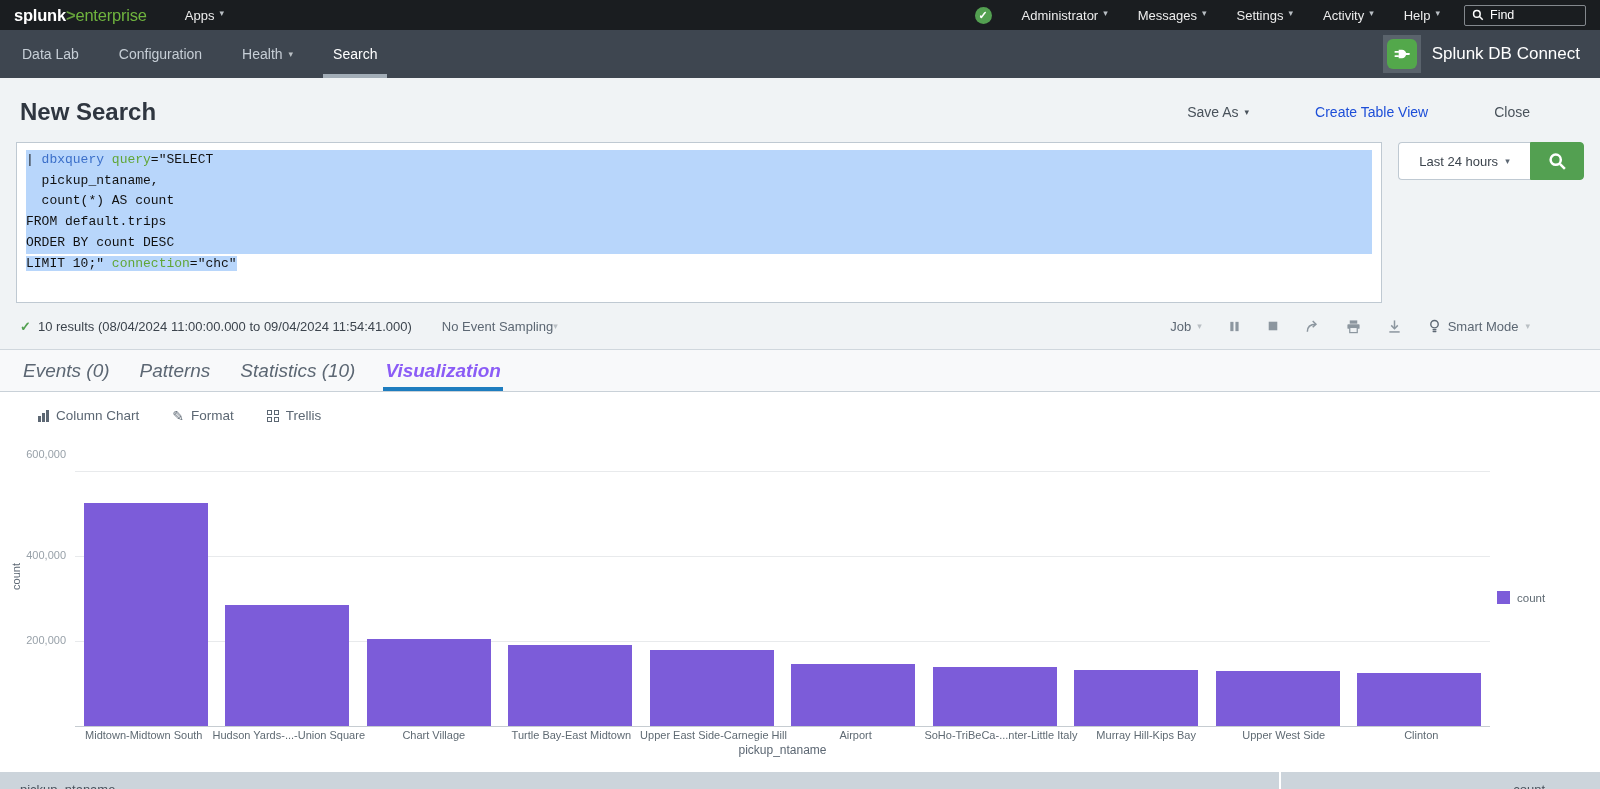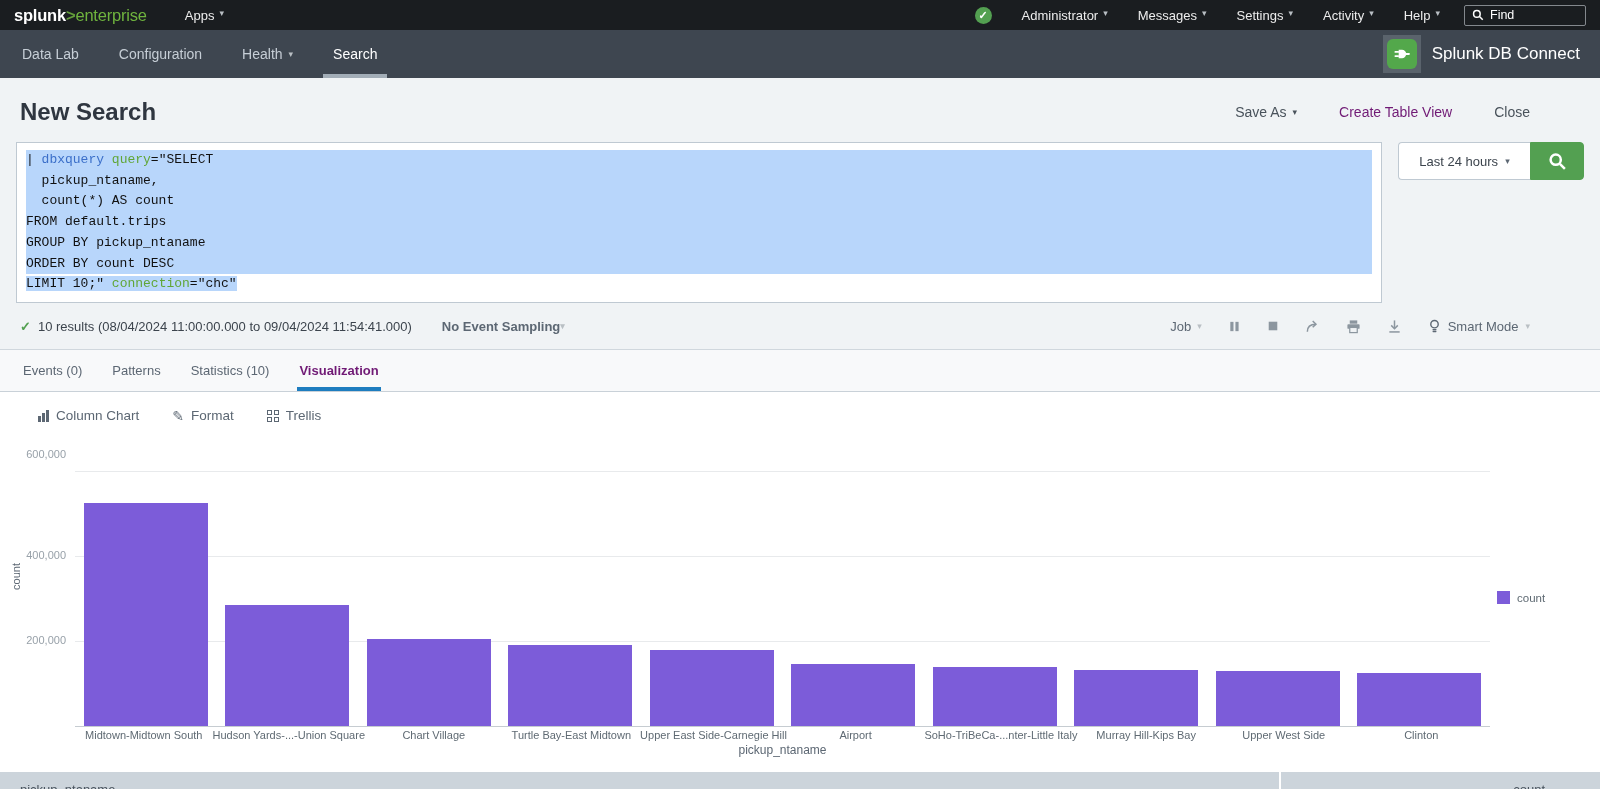--- a/index.html
+++ b/index.html
@@ -39,23 +39,23 @@
   .app-icon-outer { width:38px; height:38px; background:#5a636c; display:flex;
                     align-items:center; justify-content:center; }
   .app-icon-inner { width:30px; height:30px; background:#53a84b; border-radius:6px;
                     display:flex; align-items:center; justify-content:center; }
   .app-name { color:#fff; font-size:17px; }
 
   
   .search-section { background:#f0f3f5; border-bottom:1px solid #d0d7dd; }
   .page-head { display:flex; align-items:center; padding:20px 70px 16px 20px; }
   .page-title { font-size:24px; font-weight:600; color:#2f3640; }
-  .head-actions { margin-left:auto; display:flex; align-items:flex-start; gap:42px; font-size:14px; }
+  .head-actions { margin-left:auto; display:flex; align-items:flex-start; gap:66px; font-size:14px; }
   .link-dark { color:#49525b; cursor:pointer; display:flex; gap:6px; align-items:center; }
-  .link-disabled { color:#701a75; }
+  .link-disabled { color:#1d4ed8; }
 
   .search-row { display:flex; align-items:flex-start; margin:0 16px; }
   .query-box { flex:1; height:161px; background:#fff; border:1px solid #bfc9d2;
                font-family:"Liberation Mono","DejaVu Sans Mono",monospace; font-size:13px;
                line-height:20.7px; padding:7px 9px; overflow:hidden; }
   .qline { white-space:pre; }
   .qline.sel-full { background:#b8d6fb; }
   .qline .sel-text { background:#b8d6fb; }
   .tk-plain { color:#111; }
   .tk-command { color:#3b6fc9; }
@@ -64,31 +64,31 @@
               border:1px solid #bfc9d2; border-right:none; border-radius:4px 0 0 4px;
               display:flex; align-items:center; justify-content:center; gap:7px;
               font-size:13px; color:#3c444d; cursor:pointer; }
   .search-btn { width:54px; height:38px; background:#53a051; border:1px solid #53a051;
                 border-radius:0 4px 4px 0; color:#fff; display:flex; align-items:center;
                 justify-content:center; cursor:pointer; }
 
   .results-bar { display:flex; align-items:center; height:46px; padding:0 70px 0 20px;
                  font-size:13px; color:#3c444d; }
   .res-check { color:#53a051; font-weight:bold; margin-right:7px; }
-  .sampling { margin-left:30px; color:#5c6773; display:flex; align-items:center; cursor:pointer;font-weight:bold; }
+  .sampling { margin-left:30px; color:#5c6773; display:flex; align-items:center; cursor:pointer; }
   .job-controls { margin-left:auto; display:flex; align-items:center; gap:26px; color:#5c6773; }
   .job-controls .jicon { color:#8c969f; cursor:pointer; display:flex; align-items:center; }
   .smart-mode { display:flex; align-items:center; gap:7px; cursor:pointer; }
 
   
   .tabs-row { height:42px; background:#f8f9fa; border-bottom:1px solid #c9d1d8;
               display:flex; align-items:stretch; padding:0 8px; }
-  .tab { display:flex; align-items:center; padding:0 15px; font-size:13px; color:#5c6773;
-         position:relative; cursor:pointer; }
-  .tab.active { color:#701a75; font-weight:bold; }
+  .tab { display:flex; align-items:center; padding:0 15px; font-size:19px; color:#5c6773;
+         position:relative; cursor:pointer;font-style:italic; }
+  .tab.active { color:#8b5cf6; font-weight:bold; }
   .tab.active::after { content:""; position:absolute; left:13px; right:13px; bottom:0;
          height:4px; background:#1e7dbf; }
 
   
   .viz-toolbar { height:47px; background:#fff; display:flex; align-items:center;
                  padding-left:38px; gap:33px; font-size:13.5px; color:#5c6773; }
   .viz-btn { display:flex; align-items:center; gap:7px; cursor:pointer; }
   .minibar { display:inline-flex; align-items:flex-end; gap:1px; height:12px; }
   .minibar i { display:block; width:3px; background:#5c6773; }
   .pencil { font-size:14px; }
@@ -203,21 +203,20 @@
       <div class="link-dark">Close</div>
     </div>
   </div>
 
   <div class="search-row">
     <div class="query-box">
         <div class="qline sel-full"><span class="tk-plain">| </span><span class="tk-command">dbxquery</span><span class="tk-plain"> </span><span class="tk-keyword">query</span><span class="tk-plain">="SELECT</span></div>
         <div class="qline sel-full"><span class="tk-plain">  pickup_ntaname,</span></div>
         <div class="qline sel-full"><span class="tk-plain">  count(*) AS count</span></div>
         <div class="qline sel-full"><span class="tk-plain">FROM default.trips</span></div>
-        <div class="qline sel-full"><span class="tk-plain">GROUP BY pickup_ntaname</span></div>
         <div class="qline sel-full"><span class="tk-plain">ORDER BY count DESC</span></div>
         <div class="qline"><span class="sel-text"><span class="tk-plain">LIMIT 10;" </span><span class="tk-keyword">connection</span><span class="tk-plain">="chc"</span></span></div>
       </div>
     <div class="time-btn">
       <span>Last 24 hours</span>
       <span class="caret" style="color:#5c6773">▾</span>
     </div>
     <div class="search-btn">
       <svg width="19" height="19" viewBox="0 0 16 16">
         <circle cx="6.5" cy="6.5" r="4.3" fill="none" stroke="#fff" stroke-width="2.1"></circle>

